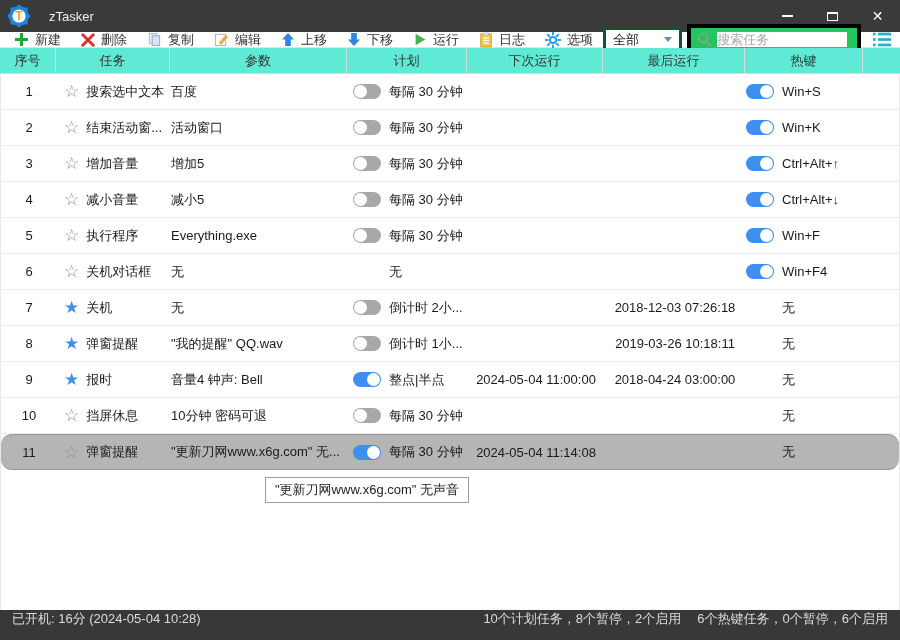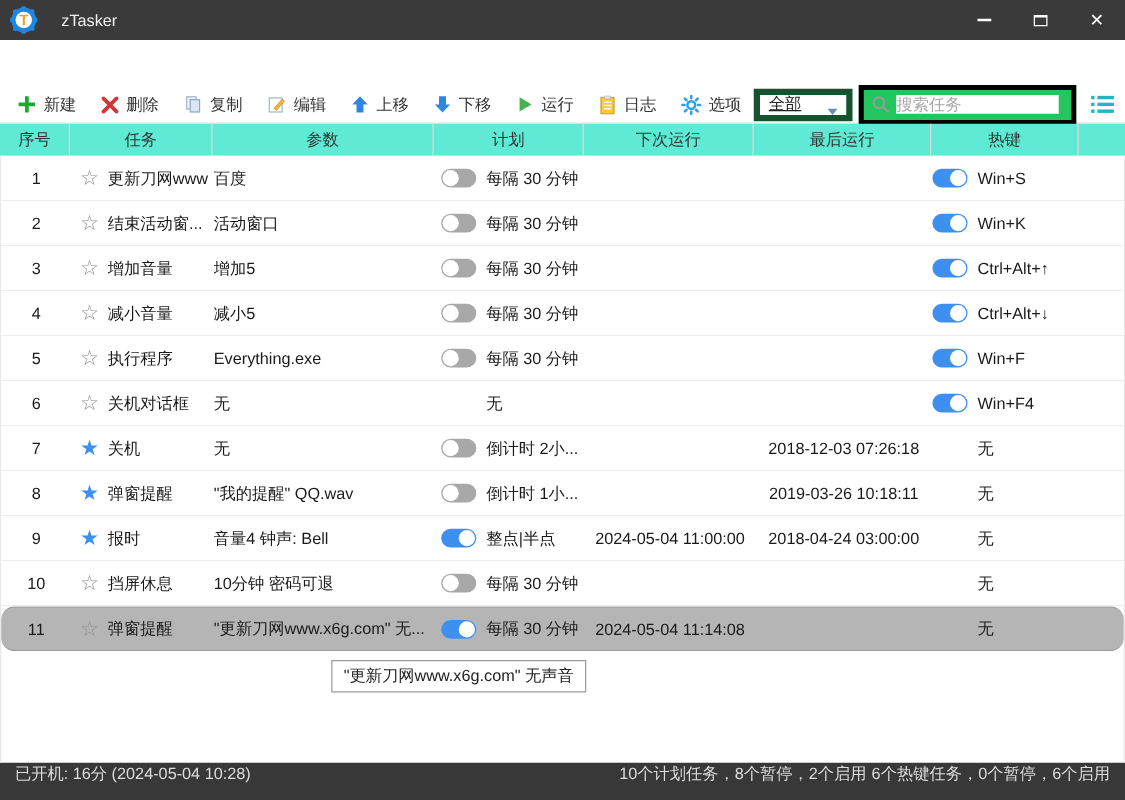--- a/index.html
+++ b/index.html
@@ -12,27 +12,27 @@
   .logo { width:22px; height:22px; margin-left:8px; flex:0 0 auto; }
   .title-text { color:#efefef; font-size:13px; margin-left:19px; }
   .win-controls { margin-left:auto; display:flex; height:32px; }
   .win-btn { width:45px; height:32px; display:flex; align-items:center; justify-content:center;
     color:#fff; font-size:13px; cursor:default; }
   .glyph-min { width:11px; height:2px; background:#fff; display:inline-block; }
   .glyph-max { width:11px; height:9px; border:1px solid #fff; border-top:2px solid #fff; display:inline-block; }
   .glyph-close { font-size:14px; line-height:1; }
 
   
-  .toolbar { height:30px; background:#fff; border-bottom:1px solid #e3e3e3;
-    display:flex; align-items:center; padding:0 8px 0 4px; flex:0 0 auto;margin-top:37px; }
+  .toolbar { height:16px; background:#fff; border-bottom:1px solid #e3e3e3;
+    display:flex; align-items:center; padding:0 8px 0 4px; flex:0 0 auto; }
   .tb-btn { display:flex; align-items:center; gap:6px; padding:0 10px; height:28px;
     font-size:13px; color:#333; cursor:default; white-space:nowrap; }
   .tb-btn svg { display:block; }
-  .filter-box { margin-left:auto; width:80px; height:26px; border:5px solid #14532d;
-    display:flex; align-items:flex-end; padding:0 7px; font-size:13px; color:#222; background:#fff;text-decoration:underline; }
+  .filter-box { margin-left:auto; width:80px; height:26px; border:3px solid #14532d;
+    display:flex; align-items:center; padding:0 7px; font-size:13px; color:#222; background:#fff; }
   .filter-caret { margin-left:auto; width:0; height:0; border-left:4px solid transparent;
     border-right:4px solid transparent; border-top:5px solid #6b8cae; }
   .search-box { width:176px; height:26px; border:4px solid #000000; margin-left:5px;
     display:flex; align-items:center; padding:12px 6px; background:#22c55e; }
   .search-box input { border:none; outline:none; width:130px; font-size:13px; color:#333;
     font-family:inherit; margin-left:5px; }
   .search-box input::placeholder { color:#a8a8a8; }
   .view-list-btn { margin-left:11px; display:flex; align-items:center; }
 
   
@@ -66,21 +66,21 @@
   .toggle.on .knob { left:14px; }
   .toggle.none { visibility:hidden; }
 
   
   .tooltip { position:absolute; left:264px; top:403px; background:#fff;
     border:1px solid #9c9c9c; font-size:13px; color:#222; padding:3px 9px; white-space:nowrap; }
 
   
   .statusbar { height:30px; background:#383838; color:#dcdcdc; font-size:13px;
     display:flex; padding:0 12px; flex:0 0 auto; }
-  .status-right { margin-left:auto; display:flex; gap:4px; }
+  .status-right { margin-left:auto; display:flex; gap:16px; }
 </style>
 </head>
 <body>
 
 <div class="window">
 
   <div class="titlebar">
     <svg class="logo" viewBox="0 0 22 22">
       <circle cx="11" cy="11" r="10" fill="#1f86e0"></circle>
       <g fill="#1f86e0">
@@ -208,21 +208,21 @@
     <div class="th">热键</div>
     <div class="th filler"></div>
   </div>
 
   <div class="table-body">
     <div id="rows-container">
         <div class="row grid-cols">
     <div class="cell-num">1</div>
     <div class="cell-task">
       <span class="star unstarred">☆</span>
-      <span>更新刀网www</span>
+      <span>搜索选中文本</span>
     </div>
     <div class="cell-params">百度</div>
     <div class="cell-schedule">
       <span class="toggle off">
               <span class="knob"></span>
             </span>
       <span>每隔 30 分钟</span>
     </div>
     <div class="cell-next"></div>
     <div class="cell-last"></div>

